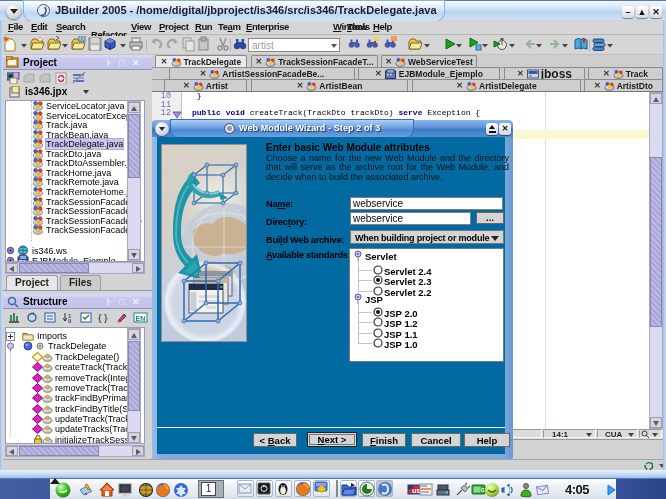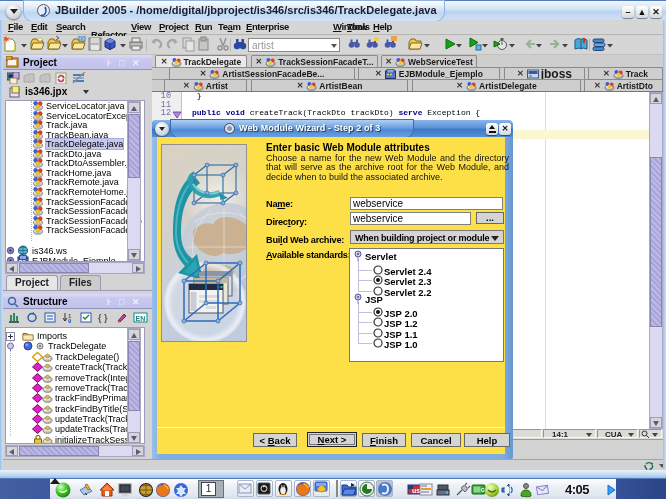--- a/index.html
+++ b/index.html
@@ -1112,21 +1112,21 @@
     </svg>
   <div style="position:absolute;left:88px;top:3px;font-size:9px;font-weight:bold;color:#fff;text-shadow:1px 1px 1px #234;white-space:nowrap;letter-spacing:0.1px;">Web Module Wizard - Step 2 of 3</div>
   <div style="position:absolute;left:4px;top:2px;width:14px;height:14px;border-radius:50%;background:radial-gradient(circle at 40% 30%,#fff,#ccd4e0 65%,#8890a0);box-shadow:0 1px 2px rgba(0,0,0,.5);"></div>
   <span class="arr" style="left:7.5px;top:7px;border-left:3.5px solid transparent;border-right:3.5px solid transparent;border-top:4.5px solid #222;"></span>
   <div class="dwbtn" style="left:335px;">
       <span style="position:absolute;left:2.5px;top:2px;width:0;height:0;border-left:3.5px solid transparent;border-right:3.5px solid transparent;border-bottom:4.5px solid #111;"></span>
       <span style="position:absolute;left:2.5px;top:8px;width:7px;height:2px;background:#111;"></span>
     </div>
   <div class="dwbtn" style="left:348px;">✕</div>
 
-  <div id="dbody" style="position:absolute;left:6px;top:17px;width:348px;height:317px;background:#fde047;">
+  <div id="dbody" style="position:absolute;left:6px;top:17px;width:348px;height:317px;background:#0369a1;">
 
     <div style="position:absolute;left:4px;top:7px;width:86px;height:198px;border:1px solid #909090;overflow:hidden;">
       <svg width="84" height="196" viewBox="0 0 84 196">
         <defs>
           <linearGradient id="pbg" x1="0" y1="0" x2="0.25" y2="1">
             <stop offset="0" stop-color="#d9d1c3"></stop>
               <stop offset="0.4" stop-color="#d5d1c9"></stop>
             <stop offset="0.7" stop-color="#c9d0dd"></stop>
               <stop offset="1" stop-color="#c0cbde"></stop>
           </linearGradient>

